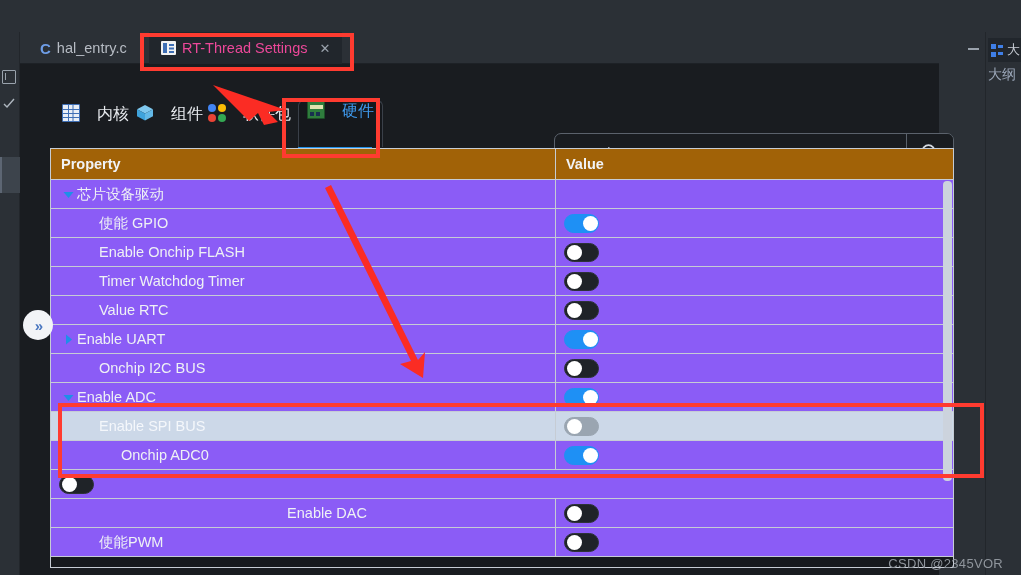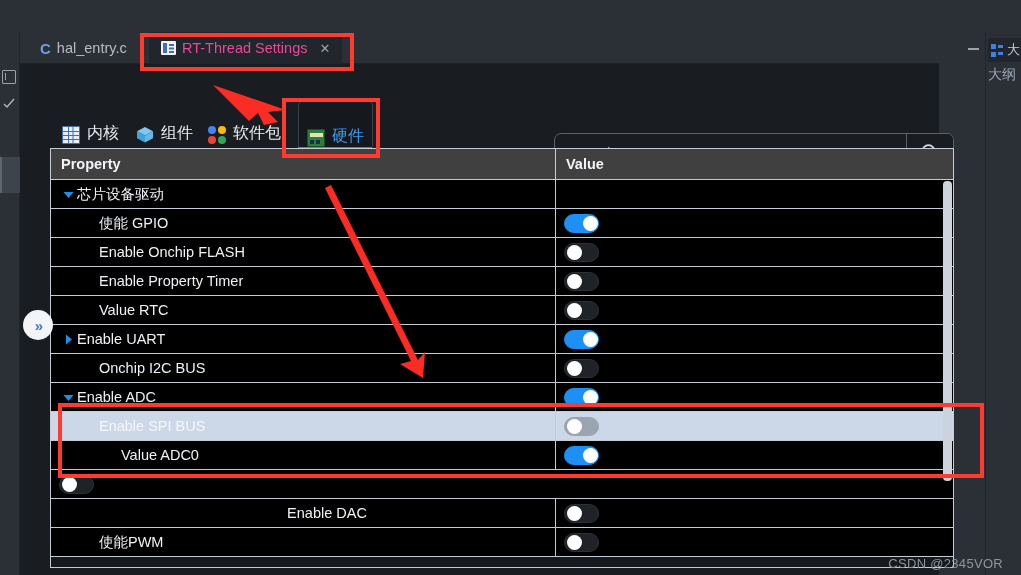--- a/index.html
+++ b/index.html
@@ -103,21 +103,21 @@
   .editor {
     position: absolute; left: 20px; top: 64px; width: 919px; height: 511px;
     background: #191c20;
   }
 
   .cat-bar {
     position: absolute; left: 0; top: 32px; width: 919px; height: 56px;
   }
   .cat {
     position: absolute; top: 8px; height: 40px;
-    display: flex; align-items: flex-end; gap: 7px;
+    display: flex; align-items: flex-start; gap: 17px;
     padding: 0 8px; font-size: 16px; color: #e9ecf0;
   }
   .cat-0 { left: 34px; }
   .cat-1 { left: 108px; }
   .cat-2 { left: 180px; }
   .cat-3 {
     left: 278px; color: #3f9bf0;
     background: #15181c;
     border: 1px solid #3a4049; border-bottom: none;
     border-radius: 6px 6px 0 0;
@@ -181,32 +181,32 @@
   .search-btn svg { display:block; }
 
   
   .table {
     position: absolute; left: 30px; top: 84px; width: 904px; height: 420px;
     border: 1px solid #c6ccd4;
     background: #16191d;
   }
   .thead {
     display: flex; height: 31px; align-items: center;
-    border-bottom: 1px solid #c6ccd4; background: #404040;
+    border-bottom: 1px solid #c6ccd4; background: #a16207;
   }
   .th {
     font-size: 14.5px; font-weight: bold; color: #f1f3f6; padding-left: 10px;
   }
   .th-prop { width: 505px; border-right: 1px solid #c6ccd4; height:31px; line-height:31px; }
   .th-val  { flex: 1; height:31px; line-height:31px; }
 
   .trow {
     display: flex; height: 29px; align-items: center;
     border-bottom: 1px solid #c6ccd4;
-    background: #000000;
+    background: #8b5cf6;
   }
   .trow.sel { background: #ccd8e8; }
   .td-prop {
     width: 505px; height: 29px; border-right: 1px solid #c6ccd4;
     display: flex; align-items: center; font-size: 14.5px; color: #eef1f5;
   }
   .trow.sel .td-prop { color: #f4f7fb; }
   .td-val { flex: 1; height: 29px; display:flex; align-items:center; padding-left: 8px; }
 
   .twisty { width: 18px; display:flex; align-items:center; justify-content:center; flex:0 0 auto; }
@@ -381,21 +381,21 @@
             </div>
             <div class="td-val">
               <div class="toggle off">
                 <span class="knob"></span>
               </div>
             </div>
           </div>
           <div class="trow">
             <div class="td-prop" style="padding-left: 30px;">
               <span class="twisty"></span>
-              <span class="prop-label">Enable Property Timer</span>
+              <span class="prop-label">Timer Watchdog Timer</span>
             </div>
             <div class="td-val">
               <div class="toggle off">
                 <span class="knob"></span>
               </div>
             </div>
           </div>
           <div class="trow">
             <div class="td-prop" style="padding-left: 30px;">
               <span class="twisty"></span>
@@ -455,21 +455,21 @@
             </div>
             <div class="td-val">
               <div class="toggle off-sel">
                 <span class="knob"></span>
               </div>
             </div>
           </div>
           <div class="trow">
             <div class="td-prop" style="padding-left: 52px;">
               <span class="twisty"></span>
-              <span class="prop-label">Value ADC0</span>
+              <span class="prop-label">Onchip ADC0</span>
             </div>
             <div class="td-val">
               <div class="toggle on">
                 <span class="knob"></span>
               </div>
             </div>
           </div>
           <div class="trow">
             <div class="td-val">
               <div class="toggle off">

